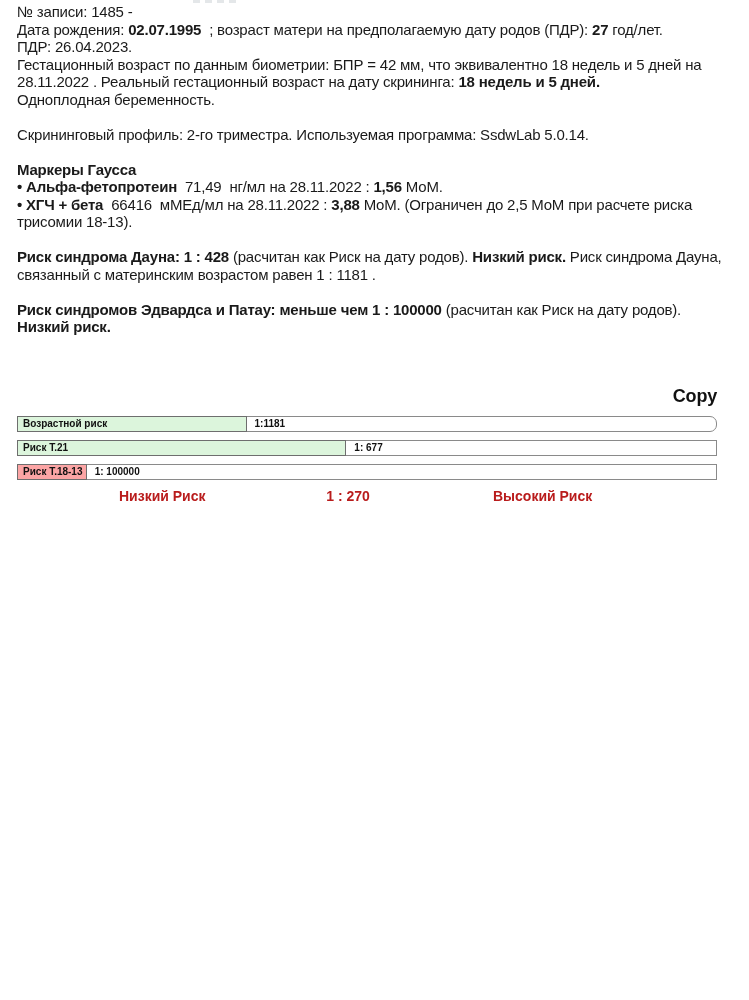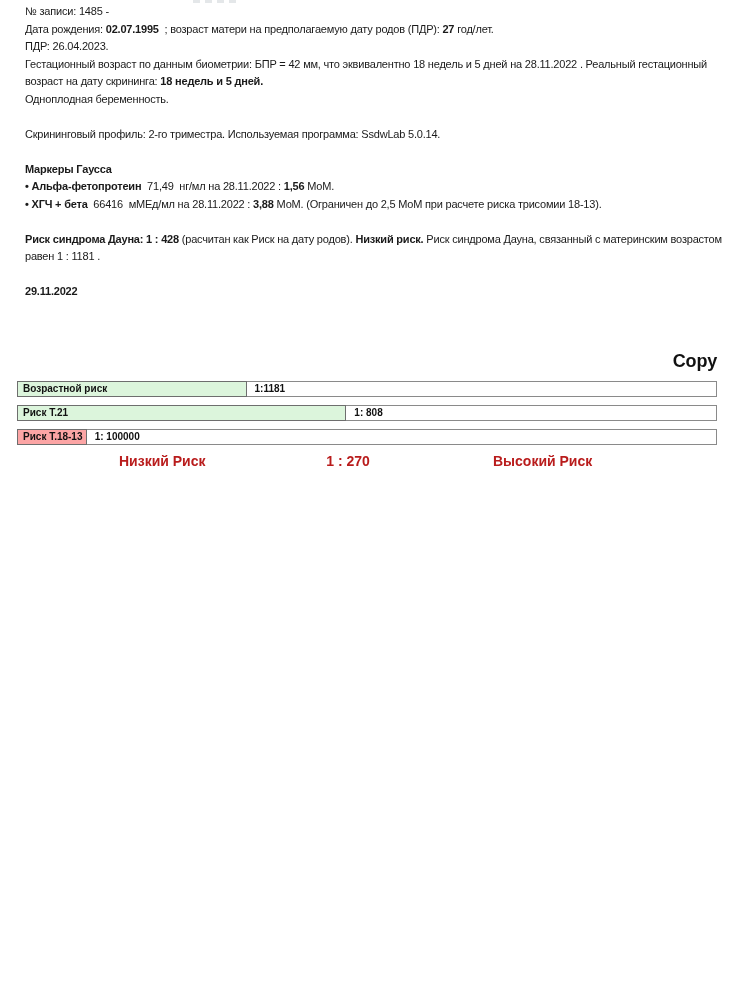--- a/index.html
+++ b/index.html
@@ -18,25 +18,24 @@
   .top-artifact {
     position: absolute;
     top: 0; left: 193px;
     width: 46px; height: 3px;
     background: repeating-linear-gradient(90deg, #e4e7e9 0 7px, transparent 7px 12px);
   }
 
   
   .report { width: 713px; }
   .para {
-    font-size: 11px;
+    font-size: 15px;
     line-height: 17.5px;
     letter-spacing: -0.2px;
     white-space: pre-wrap;
-    margin-left: 8px;
   }
   .para.spaced { margin-top: 17.5px; }
   .para b { font-weight: bold; }
 
   
   .copy-row { margin-top: 50px; text-align: right; padding-right: 13px; }
   .copy-btn {
     display: inline-block;
     font-size: 18px;
     font-weight: bold;
@@ -100,40 +99,40 @@
       <div class="para"><span>№ записи: 1485 -</span></div>
       <div class="para"><span>Дата рождения: </span><b>02.07.1995</b><span>  ; возраст матери на предполагаемую дату родов (ПДР): </span><b>27</b><span> год/лет.</span></div>
       <div class="para"><span>ПДР: 26.04.2023.</span></div>
       <div class="para"><span>Гестационный возраст по данным биометрии: БПР = 42 мм, что эквивалентно 18 недель и 5 дней на 28.11.2022 . Реальный гестационный возраст на дату скрининга: </span><b>18 недель и 5 дней.</b></div>
       <div class="para"><span>Одноплодная беременность.</span></div>
       <div class="para spaced"><span>Скрининговый профиль: 2-го триместра. Используемая программа: SsdwLab 5.0.14.</span></div>
       <div class="para spaced"><b>Маркеры Гаусса</b></div>
       <div class="para"><b>• Альфа-фетопротеин</b><span>  71,49  нг/мл на 28.11.2022 : </span><b>1,56</b><span> МоМ.</span></div>
       <div class="para"><b>• ХГЧ + бета</b><span>  66416  мМЕд/мл на 28.11.2022 : </span><b>3,88</b><span> МоМ. (Ограничен до 2,5 МоМ при расчете риска трисомии 18-13).</span></div>
       <div class="para spaced"><b>Риск синдрома Дауна: 1 : 428</b><span> (расчитан как Риск на дату родов). </span><b>Низкий риск.</b><span> Риск синдрома Дауна, связанный с материнским возрастом равен 1 : 1181 .</span></div>
-      <div class="para spaced"><b>29.11.2022</b></div>
+      <div class="para spaced"><b>Риск синдромов Эдвардса и Патау: меньше чем 1 : 100000</b><span> (расчитан как Риск на дату родов). </span><b>Низкий риск.</b></div>
     </div>
 
   <div class="copy-row">
     <span class="copy-btn">Copy</span>
   </div>
 
   <div class="chart">
     <div id="chart-rows">
-        <div class="risk-track" style="border-color: rgb(138, 138, 138);">
+        <div class="risk-track" style="border-color: rgb(138, 138, 138); border-radius: 7px;">
     <div class="risk-bar" style="width: calc(32.6% + 2px); background: rgb(220, 245, 220); border-color: rgb(110, 110, 110);">
       <span>Возрастной риск</span>
     </div>
     <span class="risk-value" style="left: calc(32.6% + 9px);">1:1181</span>
   </div>
         <div class="risk-track" style="border-color: rgb(138, 138, 138);">
     <div class="risk-bar" style="width: calc(46.9% + 2px); background: rgb(220, 245, 220); border-color: rgb(110, 110, 110);">
       <span>Риск Т.21</span>
     </div>
-    <span class="risk-value" style="left: calc(46.9% + 9px);">1: 808</span>
+    <span class="risk-value" style="left: calc(46.9% + 9px);">1: 677</span>
   </div>
         <div class="risk-track" style="border-color: rgb(138, 138, 138);">
     <div class="risk-bar" style="width: calc(9.7% + 2px); background: #fca5a5; border-color: rgb(110, 110, 110);">
       <span>Риск Т.18-13</span>
     </div>
     <span class="risk-value" style="left: calc(9.7% + 9px);">1: 100000</span>
   </div>
       </div>
     <div class="axis">
       <span class="low">Низкий Риск</span>

